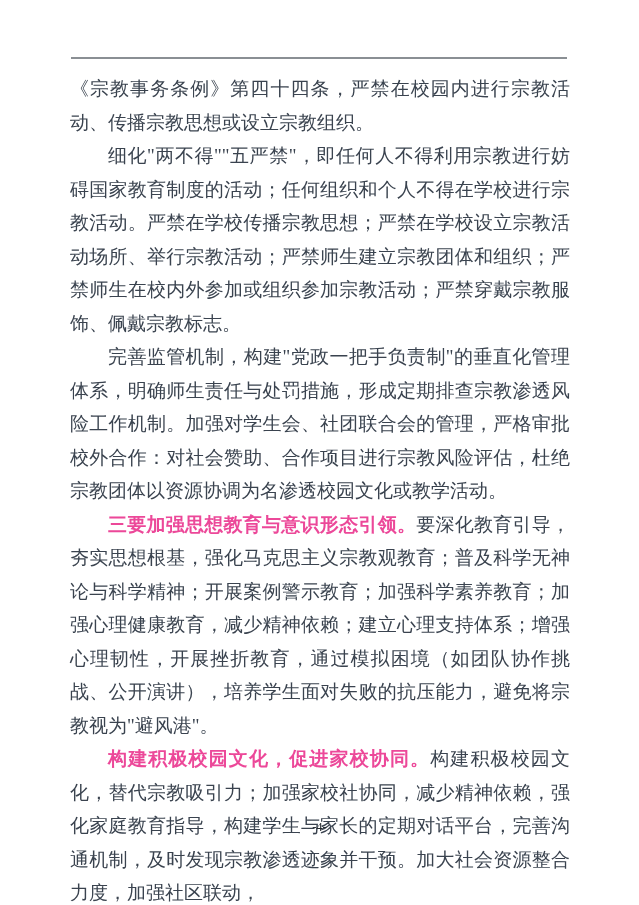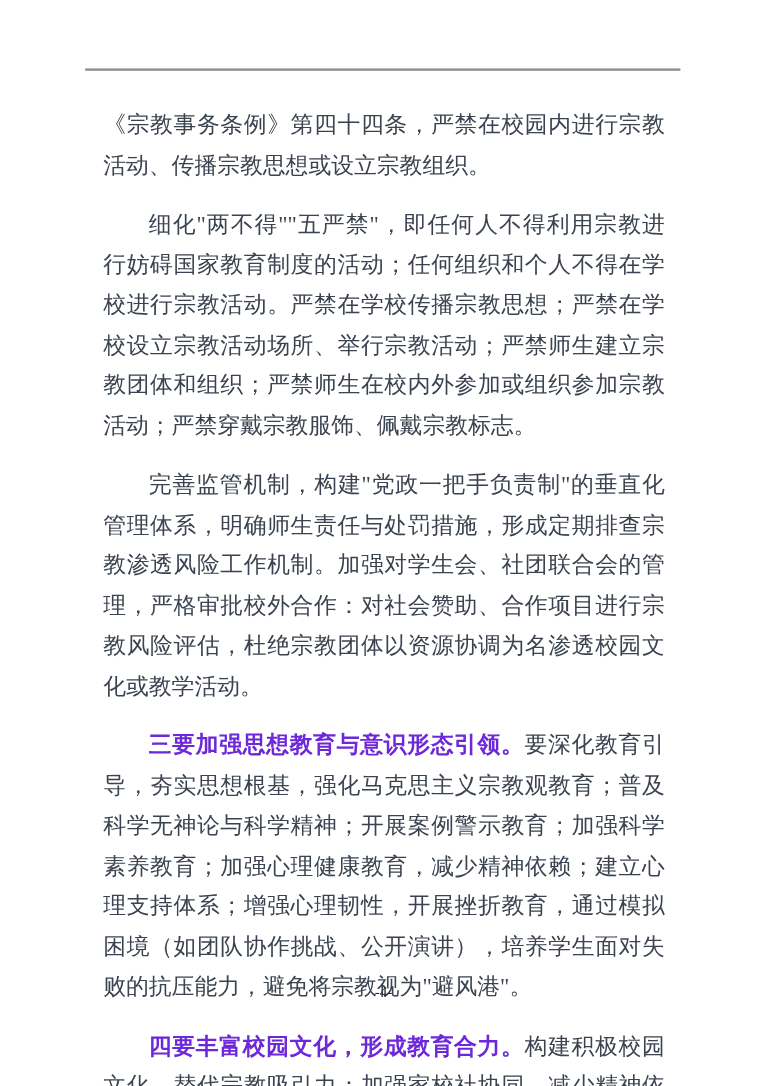--- a/index.html
+++ b/index.html
@@ -30,32 +30,32 @@
   .content {
     position: absolute;
     top: 72px;
     left: 70px;
     width: 500px;
     color: #3a434f;
     font-size: 19px;
     line-height: 33.5px;
   }
   .content p {
-    margin: 16px;
+    margin: 0;
     padding: 0;
     text-align: justify;
     text-justify: inter-character;
     word-break: break-all;
   }
   .content p.indent {
     text-indent: 2em;
   }
   .lead {
     font-weight: bold;
-    color: #6d28d9;
+    color: #ec4899;
   }
   .page-number {
     position: absolute;
     top: 820px;
     left: 0;
     width: 100%;
     text-align: center;
     font-size: 12.5px;
     color: #24292e;
     font-family: "Liberation Serif", "DejaVu Serif", serif;
@@ -71,19 +71,19 @@
   <div class="content">
 
     <p><span>《宗教事务条例》第四十四条，严禁在校园内进行宗教活动、传播宗教思想或设立宗教组织。</span></p>
 
     <p class="indent"><span>细化"两不得""五严禁"，即任何人不得利用宗教进行妨碍国家教育制度的活动；任何组织和个人不得在学校进行宗教活动。严禁在学校传播宗教思想；严禁在学校设立宗教活动场所、举行宗教活动；严禁师生建立宗教团体和组织；严禁师生在校内外参加或组织参加宗教活动；严禁穿戴宗教服饰、佩戴宗教标志。</span></p>
 
     <p class="indent"><span>完善监管机制，构建"党政一把手负责制"的垂直化管理体系，明确师生责任与处罚措施，形成定期排查宗教渗透风险工作机制。加强对学生会、社团联合会的管理，严格审批校外合作：对社会赞助、合作项目进行宗教风险评估，杜绝宗教团体以资源协调为名渗透校园文化或教学活动。</span></p>
 
     <p class="indent"><span class="lead">三要加强思想教育与意识形态引领。</span><span>要深化教育引导，夯实思想根基，强化马克思主义宗教观教育；普及科学无神论与科学精神；开展案例警示教育；加强科学素养教育；加强心理健康教育，减少精神依赖；建立心理支持体系；增强心理韧性，开展挫折教育，通过模拟困境（如团队协作挑战、公开演讲），培养学生面对失败的抗压能力，避免将宗教视为"避风港"。</span></p>
 
-    <p class="indent"><span class="lead">四要丰富校园文化，形成教育合力。</span><span>构建积极校园文化，替代宗教吸引力；加强家校社协同，减少精神依赖，强化家庭教育指导，构建学生与家长的定期对话平台，完善沟通机制，及时发现宗教渗透迹象并干预。加大社会资源整合力度，加强社区联动，</span></p>
+    <p class="indent"><span class="lead">构建积极校园文化，促进家校协同。</span><span>构建积极校园文化，替代宗教吸引力；加强家校社协同，减少精神依赖，强化家庭教育指导，构建学生与家长的定期对话平台，完善沟通机制，及时发现宗教渗透迹象并干预。加大社会资源整合力度，加强社区联动，</span></p>
 
   </div>
 
   <div class="page-number">-4-</div>
 
 </div>
 
 </body></html>

